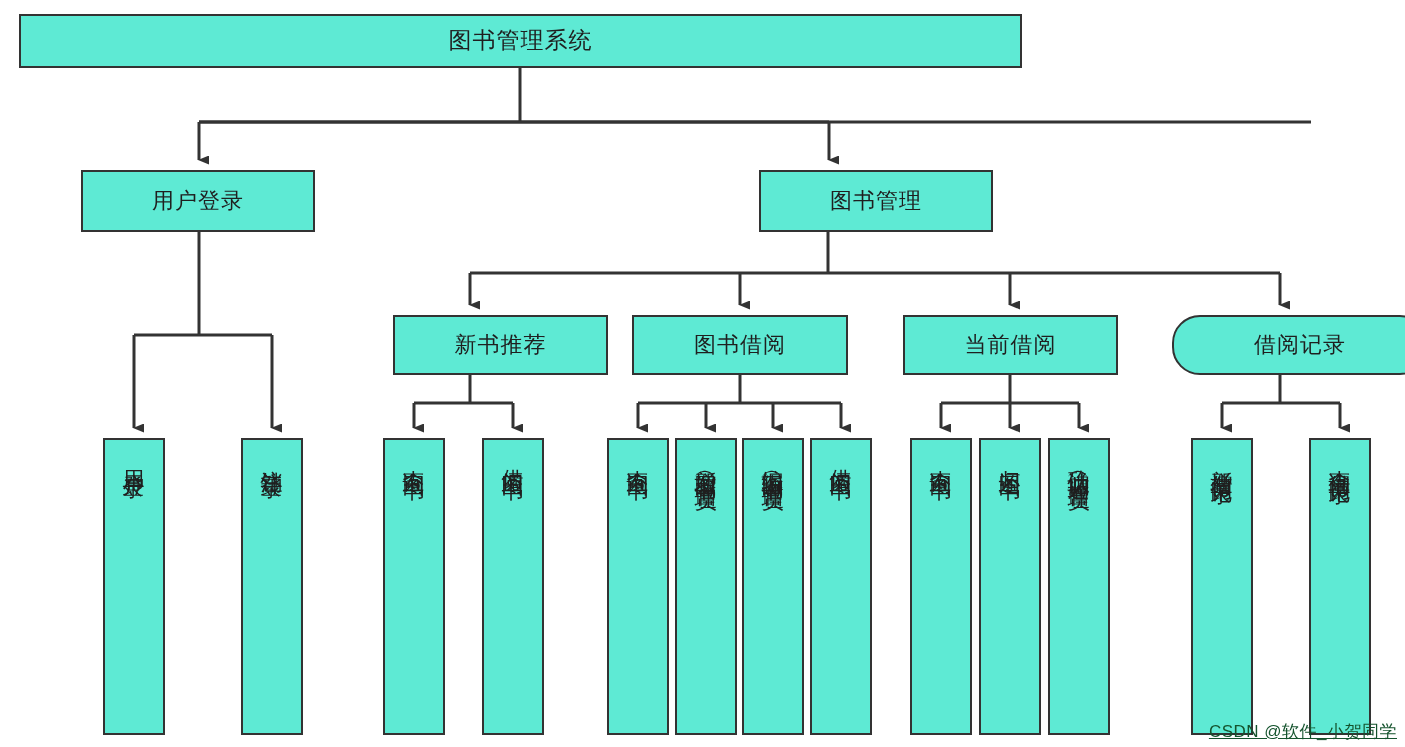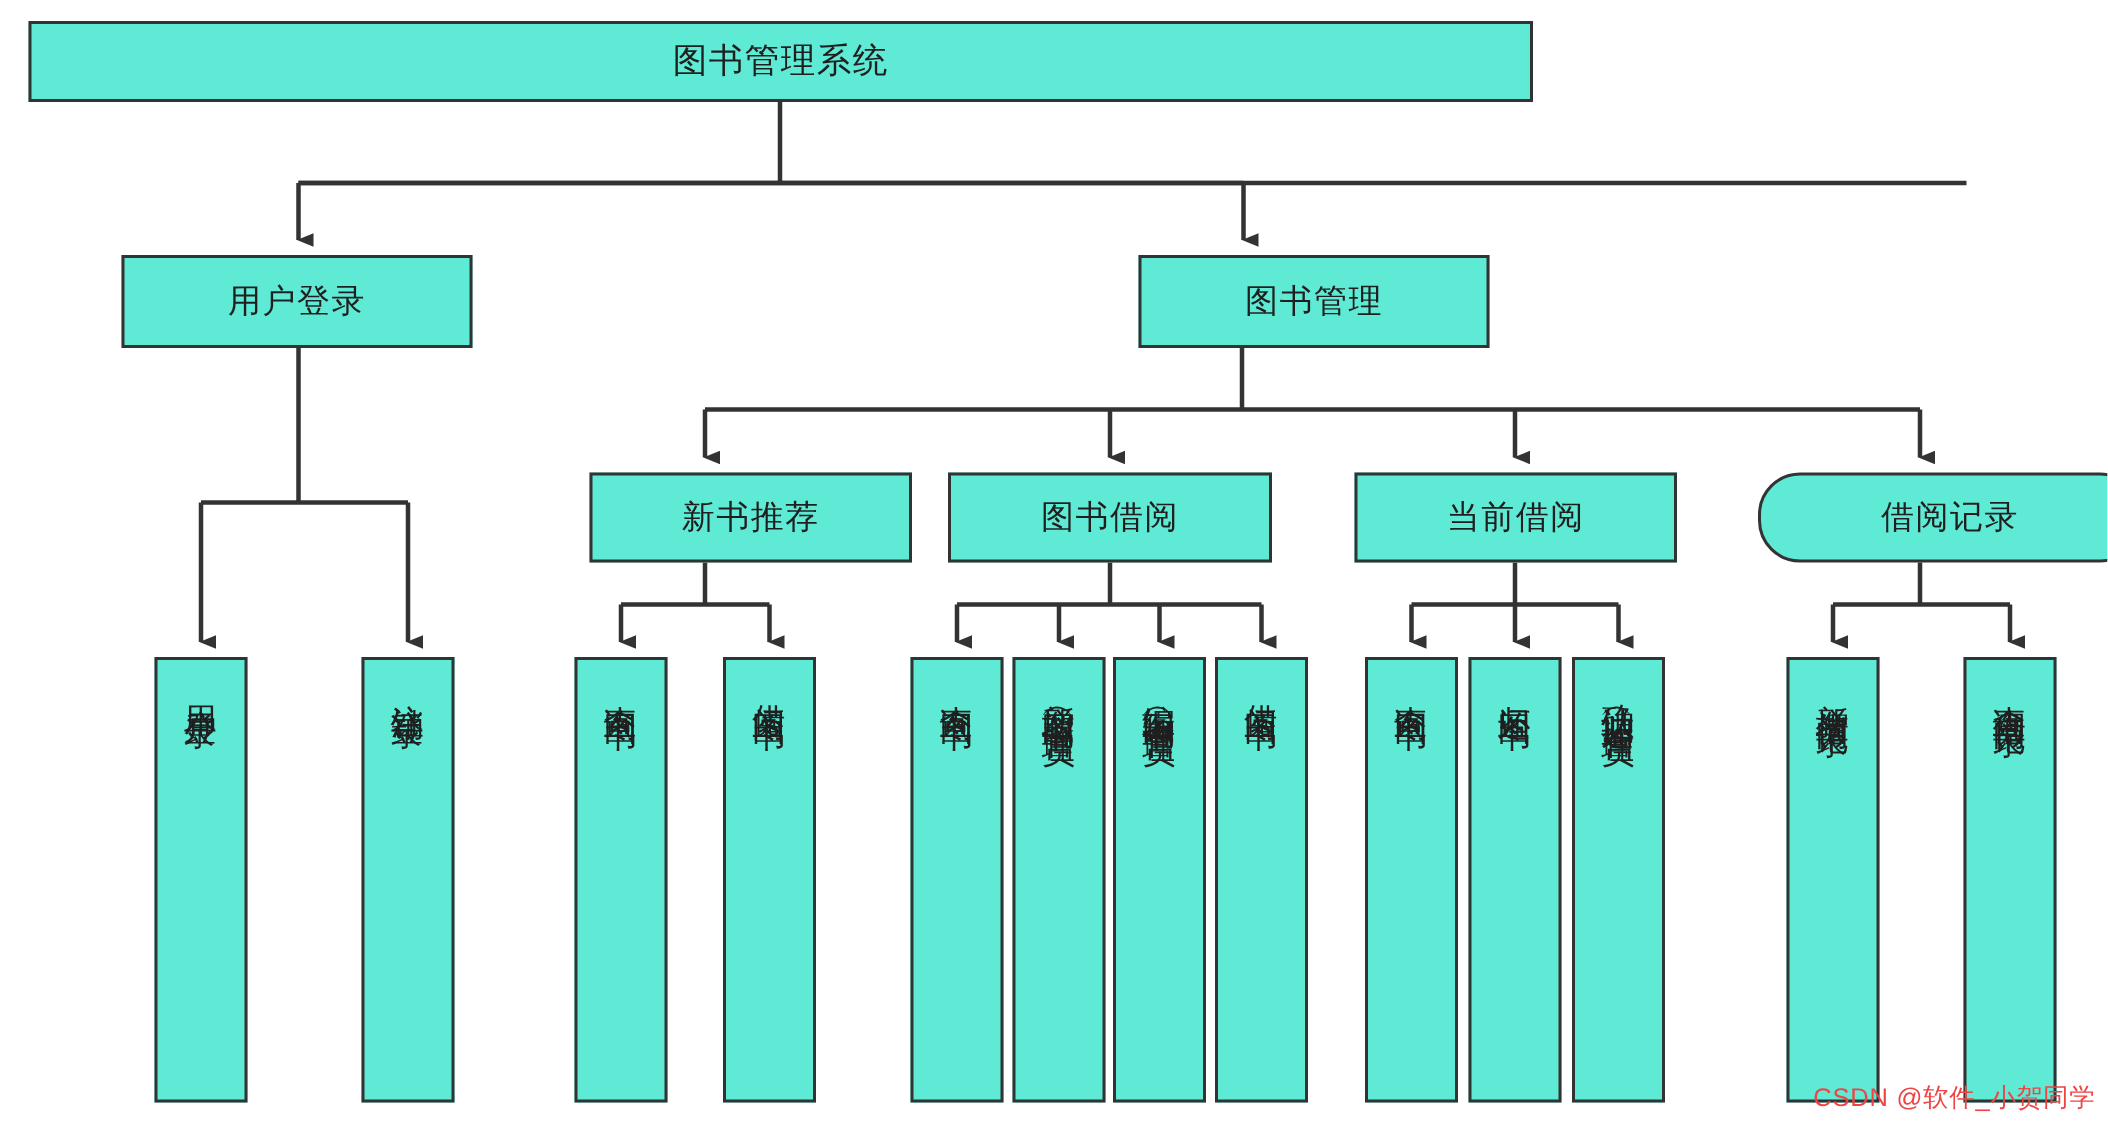--- a/index.html
+++ b/index.html
@@ -55,24 +55,25 @@
     text-orientation:upright;
     white-space:nowrap;
     line-height:1.05;
     letter-spacing:3px;
   }
   .watermark{
     position:absolute;
     right:8px;
     bottom:4px;
     font-size:17px;
-    color:#ef4444;
+    color:#14532d;
     letter-spacing:.5px;
     z-index:5;
     white-space:nowrap;
+    text-decoration:underline;
   }
 </style>
 </head>
 <body>
 
 <div id="canvas">
 
   <svg id="edges" viewBox="0 0 1405 747" xmlns="http://www.w3.org/2000/svg">
     <defs>
       <marker id="arr" markerWidth="9" markerHeight="11" refX="4.5" refY="10" orient="auto" markerUnits="userSpaceOnUse">

